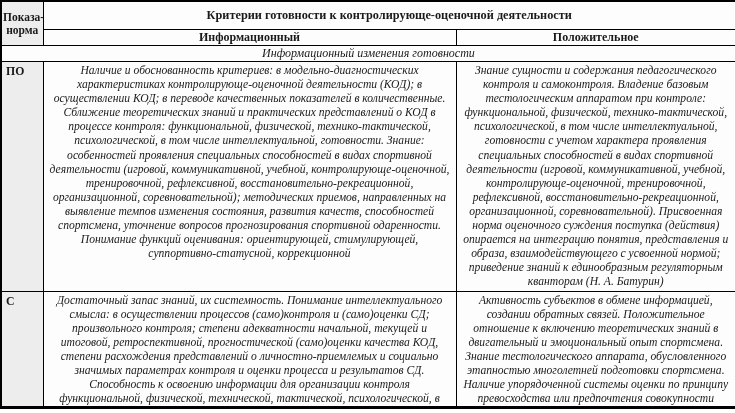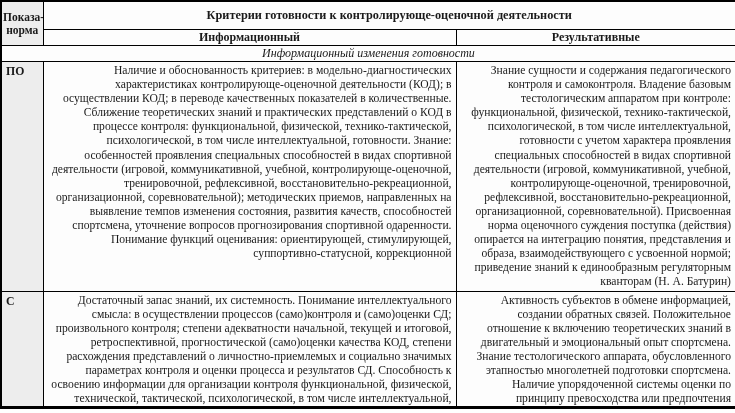--- a/index.html
+++ b/index.html
@@ -68,22 +68,23 @@
   }
   td.ind {
     font-weight: bold;
     font-size: 11.8px;
     background: #ededed;
     padding-top: 2px;
   }
   td.body-cell {
     font-size: 11.6px;
     line-height: 14.1px;
-    text-align: right;
+    text-align: center;
     padding: 2px 4px 1px 4px;
+    font-style: italic;
   }
   tr.row-po td.body-cell, tr.row-po td.ind { height: 226px; }
   tr.row-s  td.body-cell, tr.row-s  td.ind { height: 140px; }
 </style>
 </head>
 <body>
 
 <div class="page">
   <table class="doc-table">
     <colgroup>
@@ -92,21 +93,21 @@
         <col class="c3">
     </colgroup>
     <tbody>
       <tr>
         <td rowspan="2" class="h-ind">Показа-
 норма</td>
         <td colspan="2" class="h-title">Критерии готовности к контролирующе-оценочной деятельности</td>
       </tr>
       <tr>
         <td class="h-sub">Информационный</td>
-        <td class="h-sub">Результативные</td>
+        <td class="h-sub">Положительное</td>
       </tr>
       <tr>
         <td colspan="3" class="section">Информационный изменения готовности</td>
       </tr>
       <tr class="row-po">
         <td class="ind">ПО</td>
         <td class="body-cell">Наличие и обоснованность критериев: в модельно-диагностических характеристиках контролирующе-оценочной деятельности (КОД); в осуществлении КОД; в переводе качественных показателей в количественные. Сближение теоретических знаний и практических представлений о КОД в процессе контроля: функциональной, физической, технико-тактической, психологической, в том числе интеллектуальной, готовности. Знание: особенностей проявления специальных способностей в видах спортивной деятельности (игровой, коммуникативной, учебной, контролирующе-оценочной, тренировочной, рефлексивной, восстановительно-рекреационной, организационной, соревновательной); методических приемов, направленных на выявление темпов изменения состояния, развития качеств, способностей спортсмена, уточнение вопросов прогнозирования спортивной одаренности. Понимание функций оценивания: ориентирующей, стимулирующей, суппортивно-статусной, коррекционной</td>
         <td class="body-cell">Знание сущности и содержания педагогического контроля и самоконтроля. Владение базовым тестологическим аппаратом при контроле: функциональной, физической, технико-тактической, психологической, в том числе интеллектуальной, готовности с учетом характера проявления специальных способностей в видах спортивной деятельности (игровой, коммуникативной, учебной, контролирующе-оценочной, тренировочной, рефлексивной, восстановительно-рекреационной, организационной, соревновательной). Присвоенная норма оценочного суждения поступка (действия) опирается на интеграцию понятия, представления и образа, взаимодействующего с усвоенной нормой; приведение знаний к единообразным регуляторным кванторам (Н. А. Батурин)</td>
       </tr>
       <tr class="row-s">

